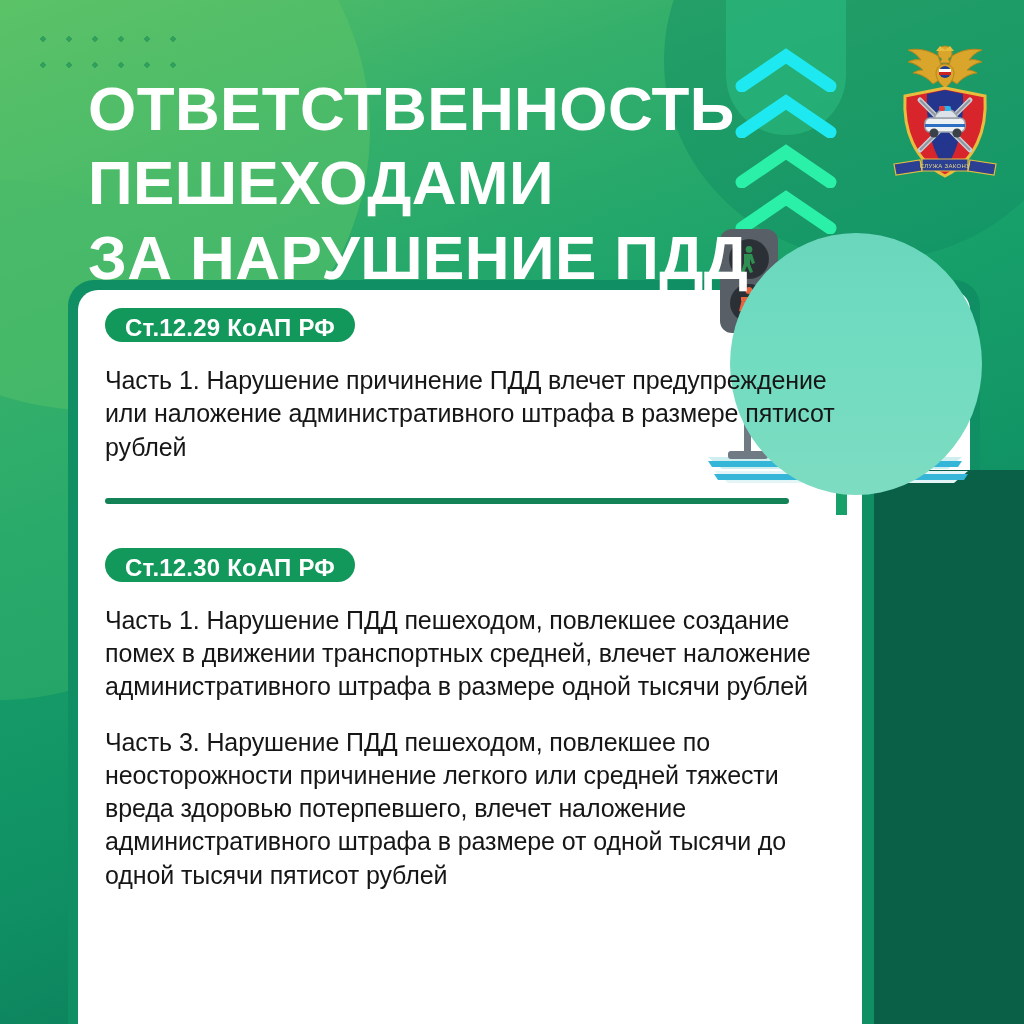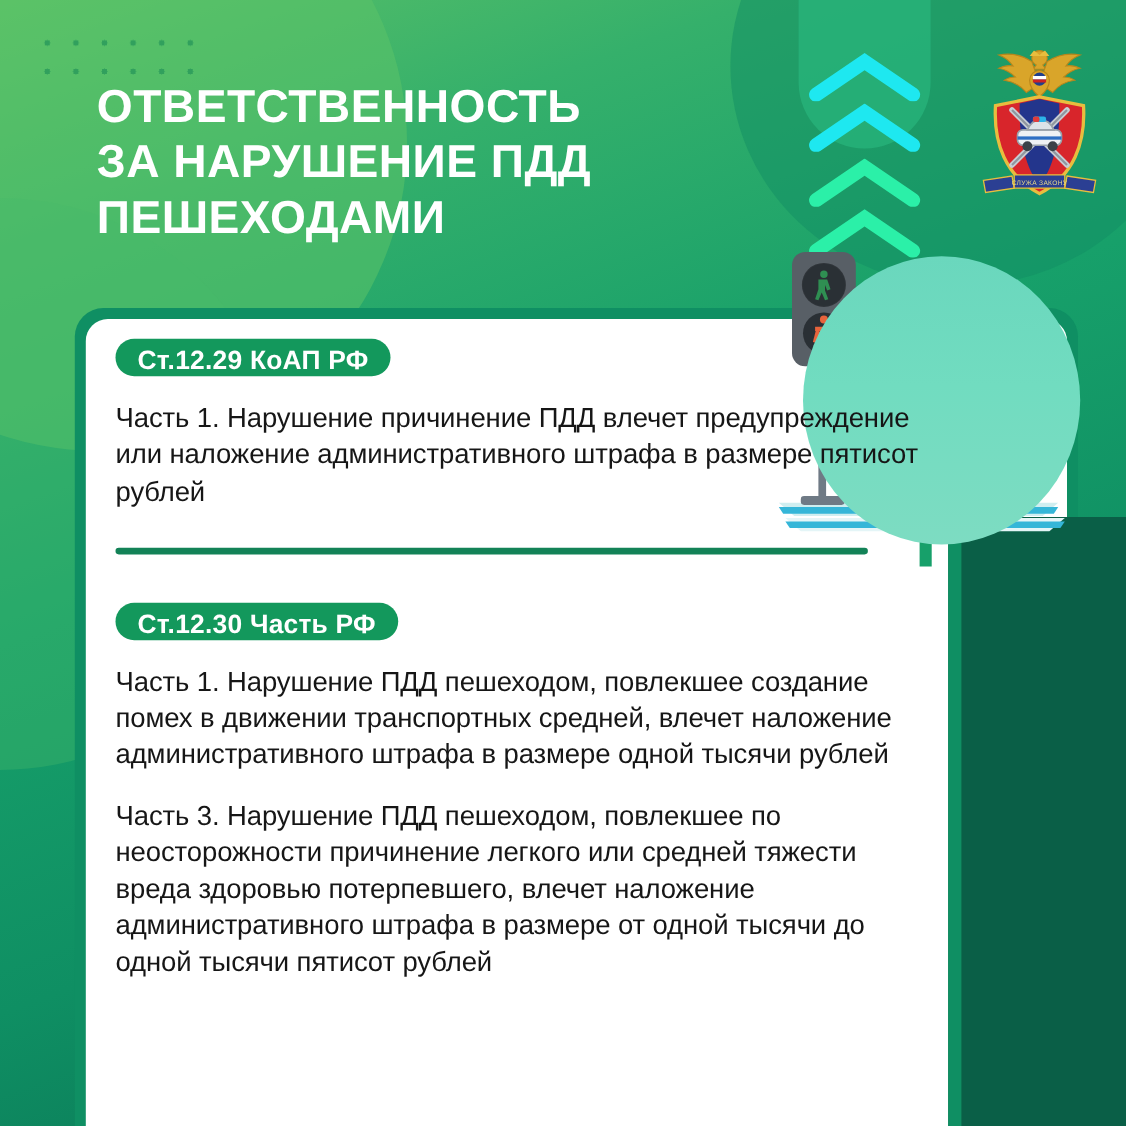--- a/index.html
+++ b/index.html
@@ -110,21 +110,21 @@
     position:absolute; left:862px; top:470px;
     width:12px; height:554px;
     background:#0f8f63;
   }
 
   
   .title {
     position:absolute; left:88px; top:72px;
     width:650px;
     color:#ffffff;
-    font-size:42px; font-weight:bold;
+    font-size:62px; font-weight:bold;
     line-height:1.2; letter-spacing:.4px;
     text-transform:uppercase;
   }
   .title div { white-space:nowrap; }
 
   
   .content { position:absolute; left:105px; top:308px; width:730px; }
 
   .badge {
     display:inline-block;
@@ -331,37 +331,37 @@
         <path d="M204 198 l18 0 q4 20 -6 30 l-16 -4z" fill="#27569b"></path>
 
         <path d="M168 228 q10 -5 22 0 l0 8 l-22 0z" fill="#2b3340"></path>
         <path d="M202 220 q12 -2 20 6 l-4 7 l-20 -6z" fill="#2b3340"></path>
       </g>
     </svg>
   </div>
 
   <div class="title">
     <div>ОТВЕТСТВЕННОСТЬ</div>
+    <div>ПЕШЕХОДАМИ</div>
     <div>ЗА НАРУШЕНИЕ ПДД</div>
-    <div>ПЕШЕХОДАМИ</div>
   </div>
 
   <div class="content">
 
     <div>
       <span class="badge">Ст.12.29 КоАП РФ</span>
       <p class="para">
         <b>Часть 1.</b><span> Нарушение причинение ПДД </span><b>влечет предупреждение или наложение административного штрафа в размере пятисот рублей</b>
       </p>
     </div>
 
     <div class="divider"></div>
 
     <div class="sec2">
-      <span class="badge">Ст.12.30 Часть РФ</span>
+      <span class="badge">Ст.12.30 КоАП РФ</span>
       <p class="para">
         <b>Часть 1.</b><span> Нарушение ПДД пешеходом, повлекшее создание помех в движении транспортных средней, </span><b>влечет наложение административного штрафа в размере одной тысячи рублей</b>
       </p>
       <p class="para">
         <b>Часть 3.</b><span> Нарушение ПДД пешеходом, повлекшее по неосторожности причинение легкого или средней тяжести вреда здоровью потерпевшего, </span><b>влечет наложение административного штрафа в размере от одной тысячи до одной тысячи пятисот рублей</b>
       </p>
     </div>
 
   </div>
 

